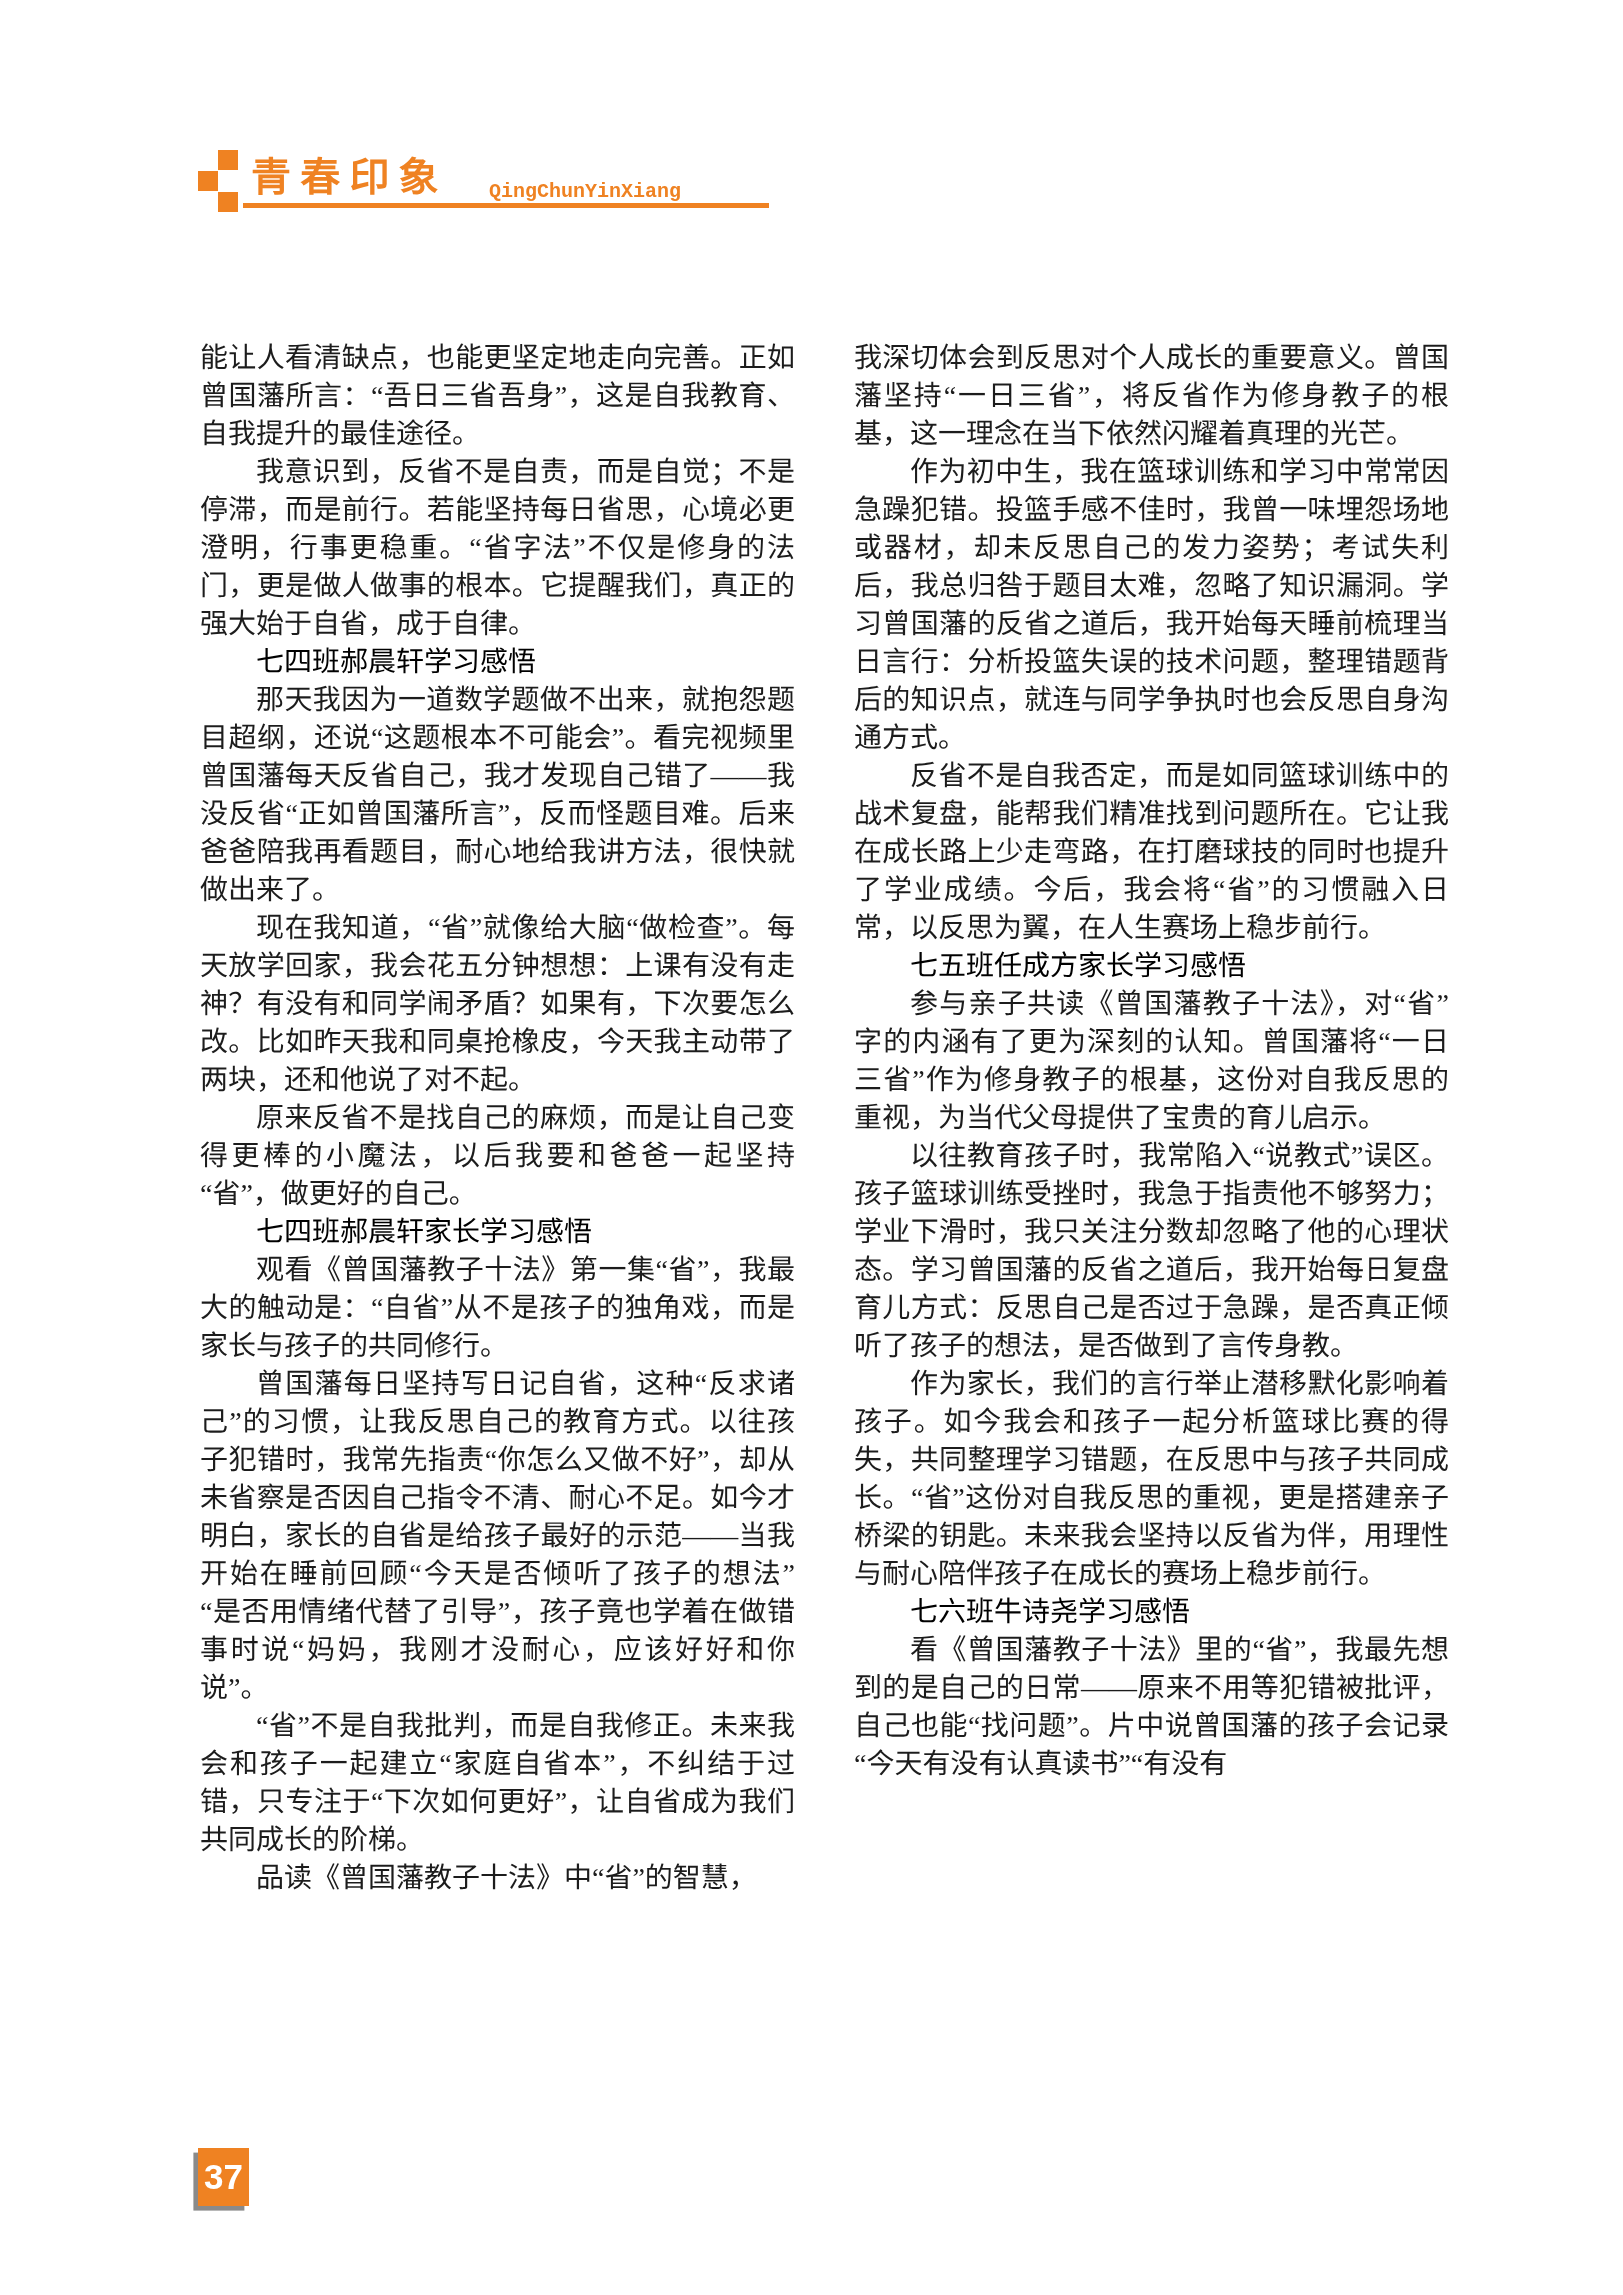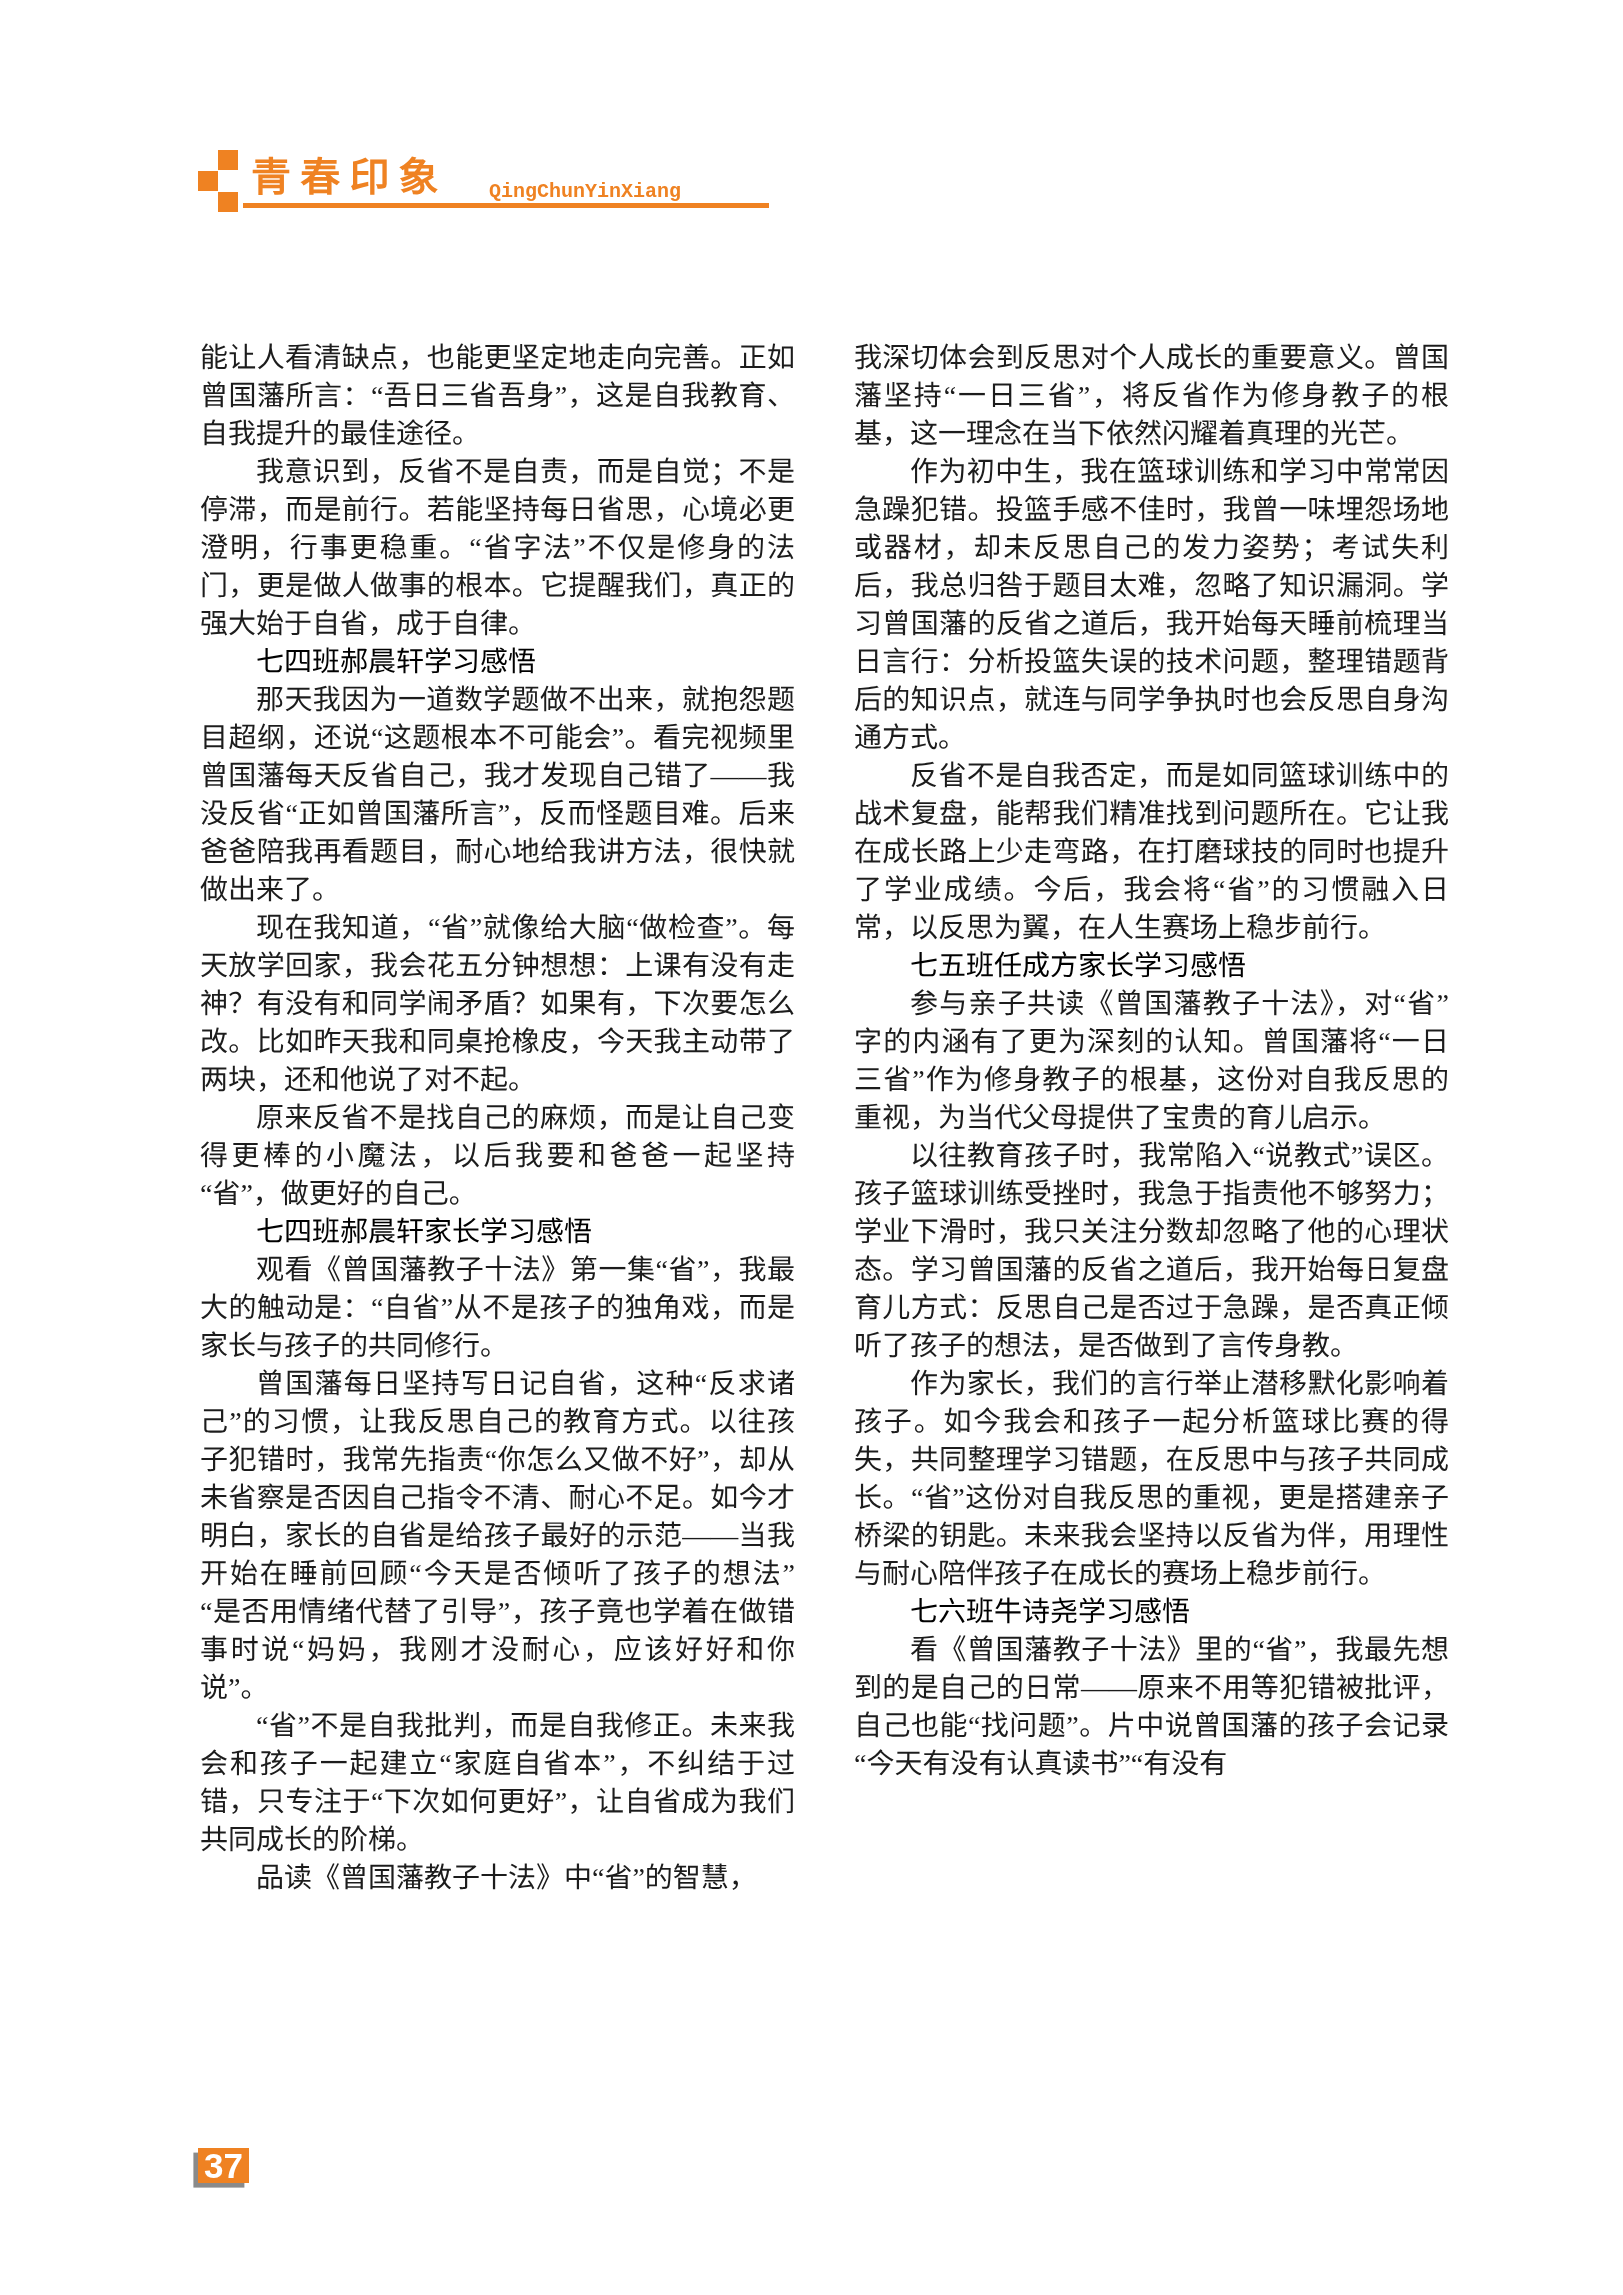--- a/index.html
+++ b/index.html
@@ -80,21 +80,21 @@
   }
   .text-column p.no-indent { text-indent: 0; }
   .text-column h3.section-heading { color: #000000; }
 
   
   .page-badge {
     position: absolute;
     left: 198px;
     top: 2148px;
     width: 51px;
-    height: 35px;
+    height: 58px;
     background: #ef8222;
     box-shadow: -4.6px 4.6px 0 #8a8a8a;
     color: #ffffff;
     font-family: "Liberation Sans", "DejaVu Sans", sans-serif;
     font-size: 35px;
     font-weight: bold;
     display: flex;
     align-items: center;
     justify-content: center;
   }

